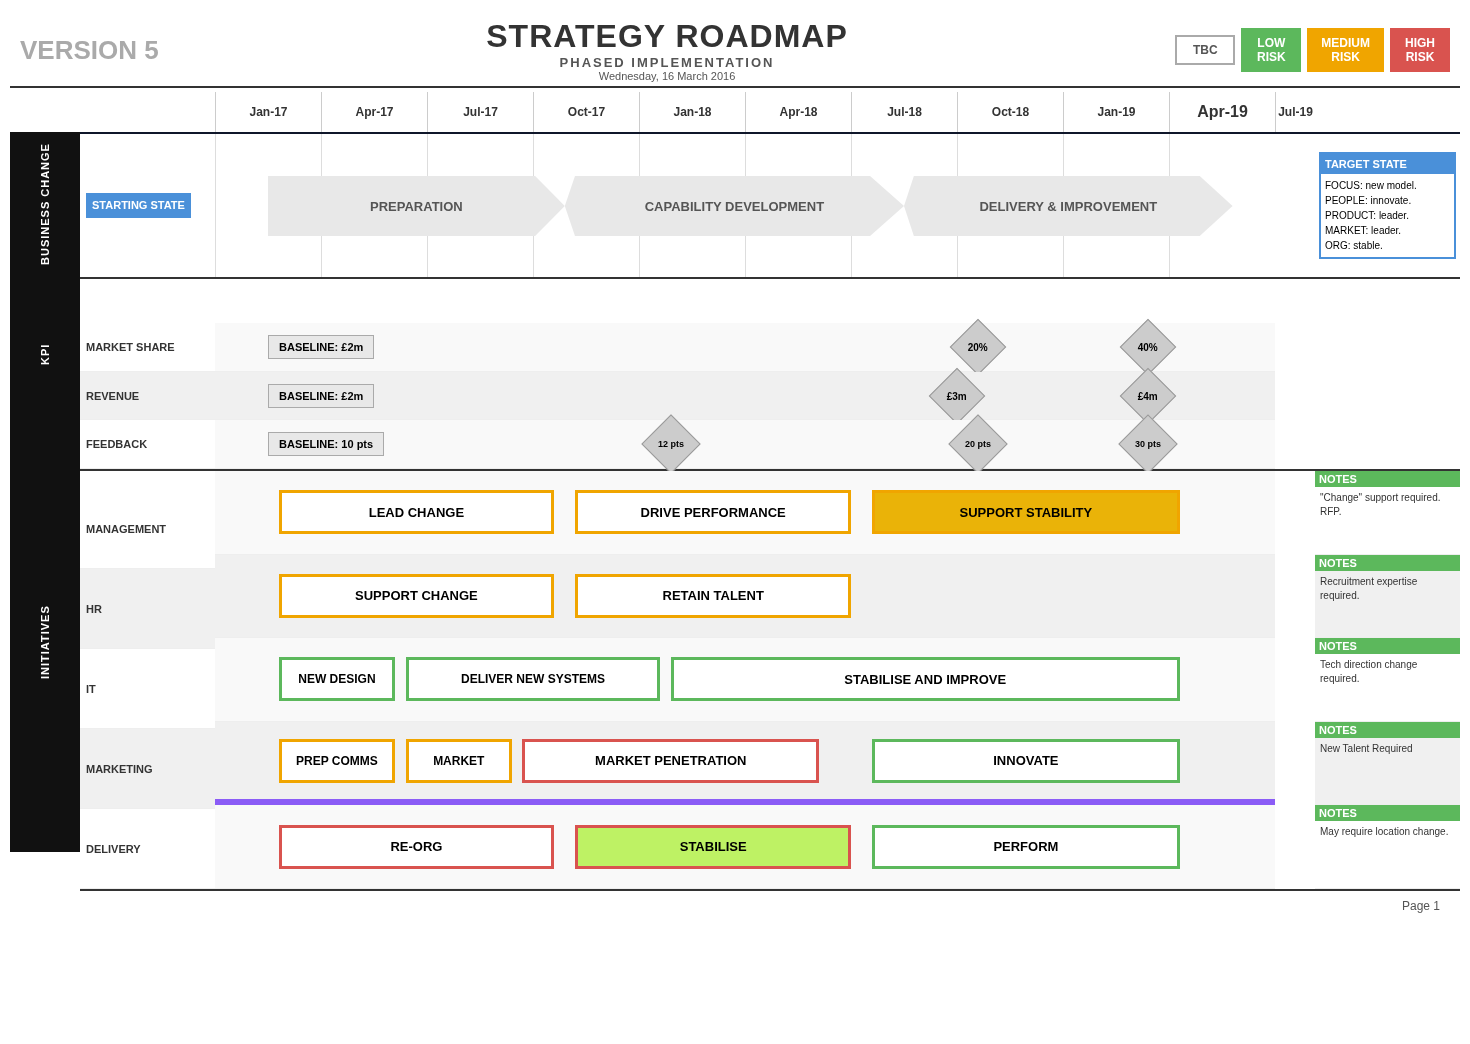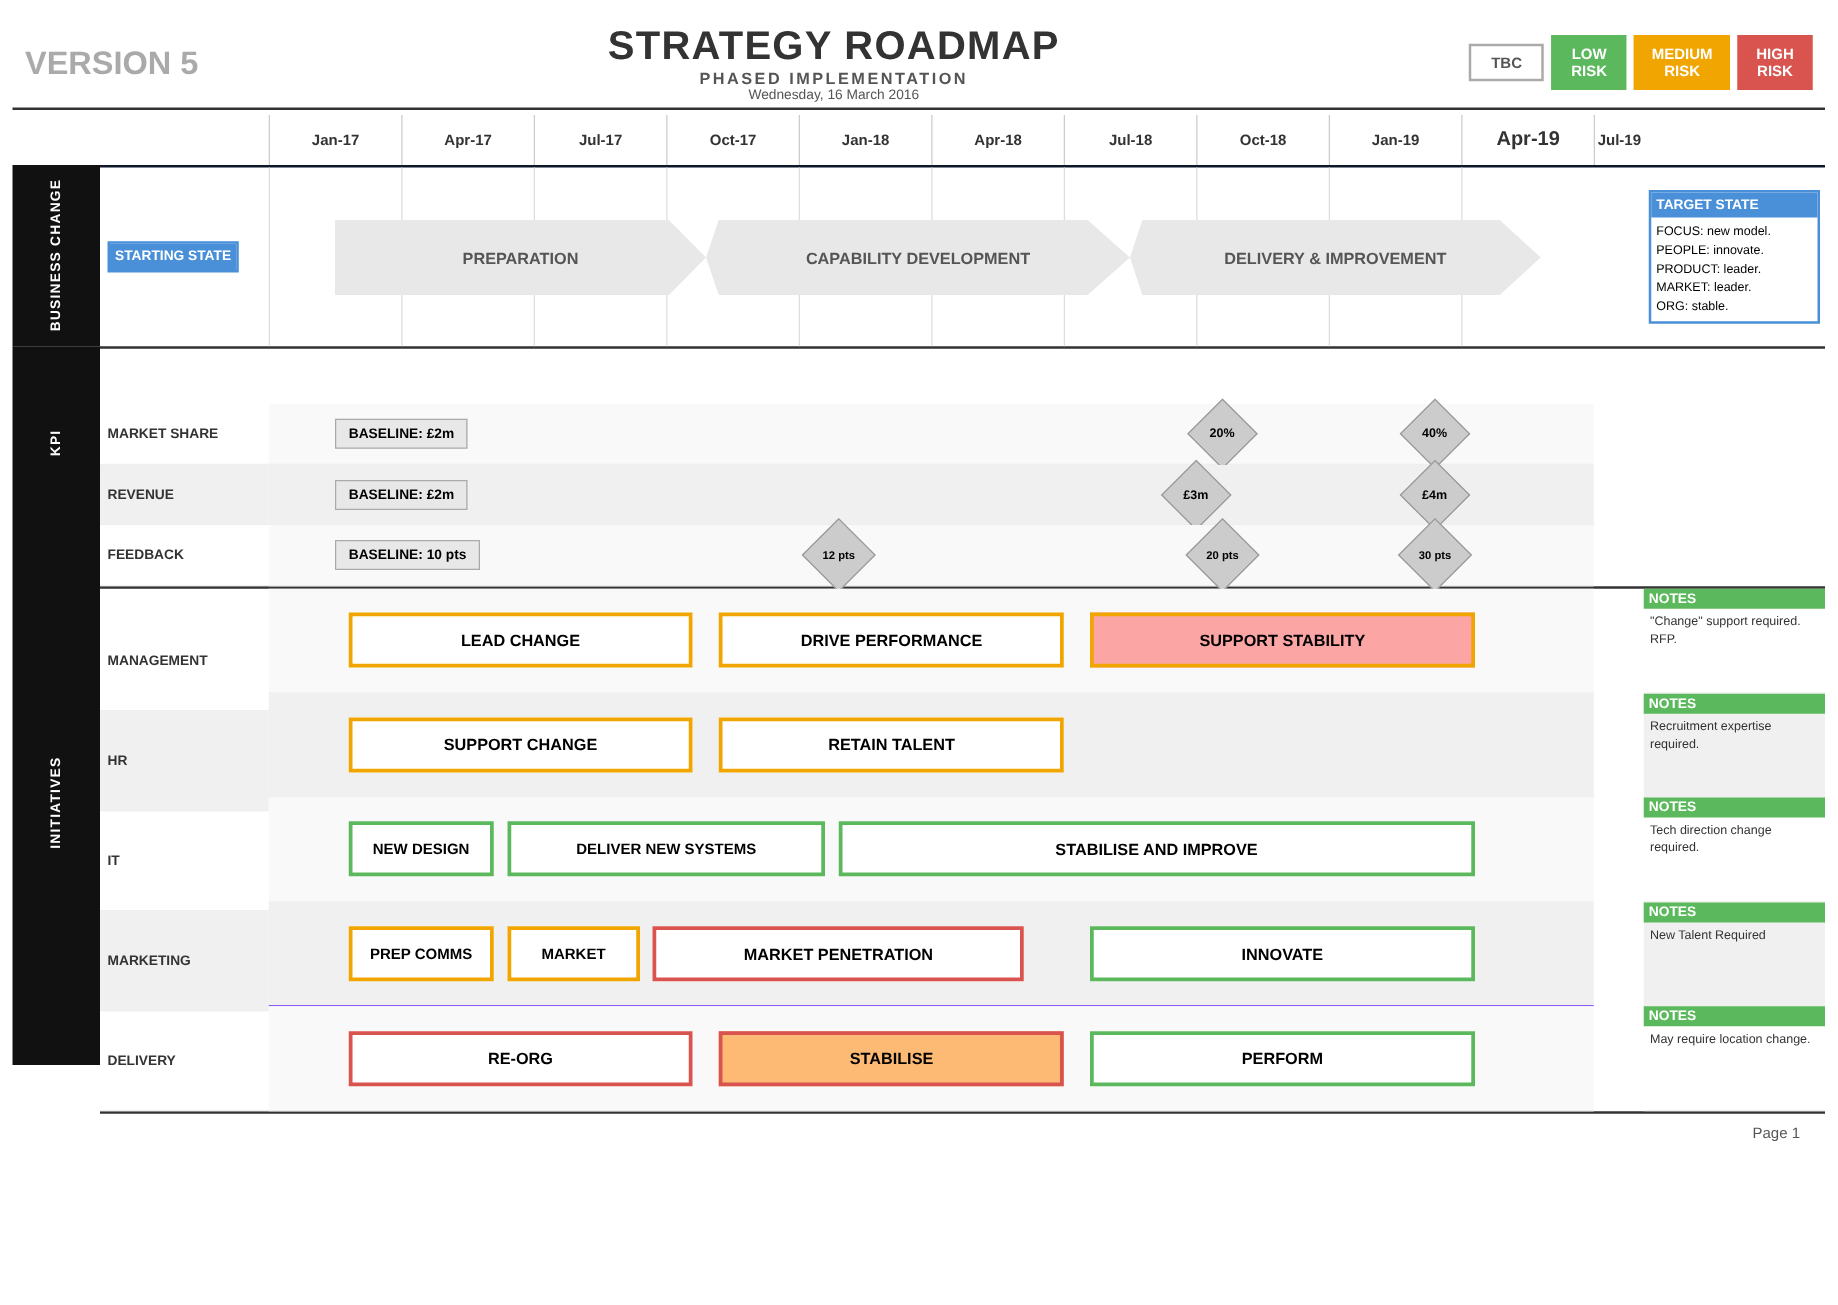--- a/index.html
+++ b/index.html
@@ -193,44 +193,44 @@
           <div class="init-name" style="height:84px;">IT</div>
           <div class="init-name" style="height:84px;background:#f0f0f0;">MARKETING</div>
           <div class="init-name" style="height:84px;">DELIVERY</div>
         </div>
 
         <div style="flex:1;display:flex;flex-direction:column;">
 
           <div style="height:84px;position:relative;background:#f9f9f9;border-bottom:1px solid #eee;">
             <div style="position:absolute;top:50%;left:6%;width:26%;transform:translateY(-50%);height:44px;border:3px solid #f0a500;background:#fff;display:flex;align-items:center;justify-content:center;font-size:13px;font-weight:bold;">LEAD CHANGE</div>
             <div style="position:absolute;top:50%;left:34%;width:26%;transform:translateY(-50%);height:44px;border:3px solid #f0a500;background:#fff;display:flex;align-items:center;justify-content:center;font-size:13px;font-weight:bold;">DRIVE PERFORMANCE</div>
-            <div style="position:absolute;top:50%;left:62%;width:29%;transform:translateY(-50%);height:44px;border:3px solid #f0a500;background:#fca5a5;display:flex;align-items:center;justify-content:center;font-size:13px;font-weight:bold;">SUPPORT STABILITY</div>
+            <div style="position:absolute;top:50%;left:62%;width:29%;transform:translateY(-50%);height:44px;border:3px solid #f0a500;background:#eab308;display:flex;align-items:center;justify-content:center;font-size:13px;font-weight:bold;">SUPPORT STABILITY</div>
           </div>
 
           <div style="height:84px;position:relative;background:#f0f0f0;border-bottom:1px solid #eee;">
             <div style="position:absolute;top:50%;left:6%;width:26%;transform:translateY(-50%);height:44px;border:3px solid #f0a500;background:#fff;display:flex;align-items:center;justify-content:center;font-size:13px;font-weight:bold;">SUPPORT CHANGE</div>
             <div style="position:absolute;top:50%;left:34%;width:26%;transform:translateY(-50%);height:44px;border:3px solid #f0a500;background:#fff;display:flex;align-items:center;justify-content:center;font-size:13px;font-weight:bold;">RETAIN TALENT</div>
           </div>
 
           <div style="height:84px;position:relative;background:#f9f9f9;border-bottom:1px solid #eee;">
             <div style="position:absolute;top:50%;left:6%;width:11%;transform:translateY(-50%);height:44px;border:3px solid #5cb85c;background:#fff;display:flex;align-items:center;justify-content:center;font-size:12px;font-weight:bold;">NEW DESIGN</div>
             <div style="position:absolute;top:50%;left:18%;width:24%;transform:translateY(-50%);height:44px;border:3px solid #5cb85c;background:#fff;display:flex;align-items:center;justify-content:center;font-size:12px;font-weight:bold;">DELIVER NEW SYSTEMS</div>
             <div style="position:absolute;top:50%;left:43%;width:48%;transform:translateY(-50%);height:44px;border:3px solid #5cb85c;background:#fff;display:flex;align-items:center;justify-content:center;font-size:13px;font-weight:bold;">STABILISE AND IMPROVE</div>
           </div>
 
-          <div style="height:84px;position:relative;background:#f0f0f0;border-bottom:1px solid #8b5cf6;">
+          <div style="height:84px;position:relative;background:#f0f0f0;border-bottom:6px solid #8b5cf6;">
             <div style="position:absolute;top:50%;left:6%;width:11%;transform:translateY(-50%);height:44px;border:3px solid #f0a500;background:#fff;display:flex;align-items:center;justify-content:center;font-size:12px;font-weight:bold;">PREP COMMS</div>
             <div style="position:absolute;top:50%;left:18%;width:10%;transform:translateY(-50%);height:44px;border:3px solid #f0a500;background:#fff;display:flex;align-items:center;justify-content:center;font-size:12px;font-weight:bold;">MARKET</div>
             <div style="position:absolute;top:50%;left:29%;width:28%;transform:translateY(-50%);height:44px;border:3px solid #d9534f;background:#fff;display:flex;align-items:center;justify-content:center;font-size:13px;font-weight:bold;">MARKET PENETRATION</div>
             <div style="position:absolute;top:50%;left:62%;width:29%;transform:translateY(-50%);height:44px;border:3px solid #5cb85c;background:#fff;display:flex;align-items:center;justify-content:center;font-size:13px;font-weight:bold;">INNOVATE</div>
           </div>
 
           <div style="height:84px;position:relative;background:#f9f9f9;border-bottom:1px solid #eee;">
             <div style="position:absolute;top:50%;left:6%;width:26%;transform:translateY(-50%);height:44px;border:3px solid #d9534f;background:#fff;display:flex;align-items:center;justify-content:center;font-size:13px;font-weight:bold;">RE-ORG</div>
-            <div style="position:absolute;top:50%;left:34%;width:26%;transform:translateY(-50%);height:44px;border:3px solid #d9534f;background:#fdba74;display:flex;align-items:center;justify-content:center;font-size:13px;font-weight:bold;">STABILISE</div>
+            <div style="position:absolute;top:50%;left:34%;width:26%;transform:translateY(-50%);height:44px;border:3px solid #d9534f;background:#bef264;display:flex;align-items:center;justify-content:center;font-size:13px;font-weight:bold;">STABILISE</div>
             <div style="position:absolute;top:50%;left:62%;width:29%;transform:translateY(-50%);height:44px;border:3px solid #5cb85c;background:#fff;display:flex;align-items:center;justify-content:center;font-size:13px;font-weight:bold;">PERFORM</div>
           </div>
         </div>
 
         <div style="width:40px;"></div>
 
         <div style="width:145px;flex-shrink:0;display:flex;flex-direction:column;">
 
           <div style="height:84px;padding:5px;border-bottom:1px solid #eee;display:flex;flex-direction:column;">
             <div style="background:#5cb85c;color:#fff;font-weight:bold;font-size:11px;padding:2px 4px;margin:-5px -5px 4px -5px;">NOTES</div>

